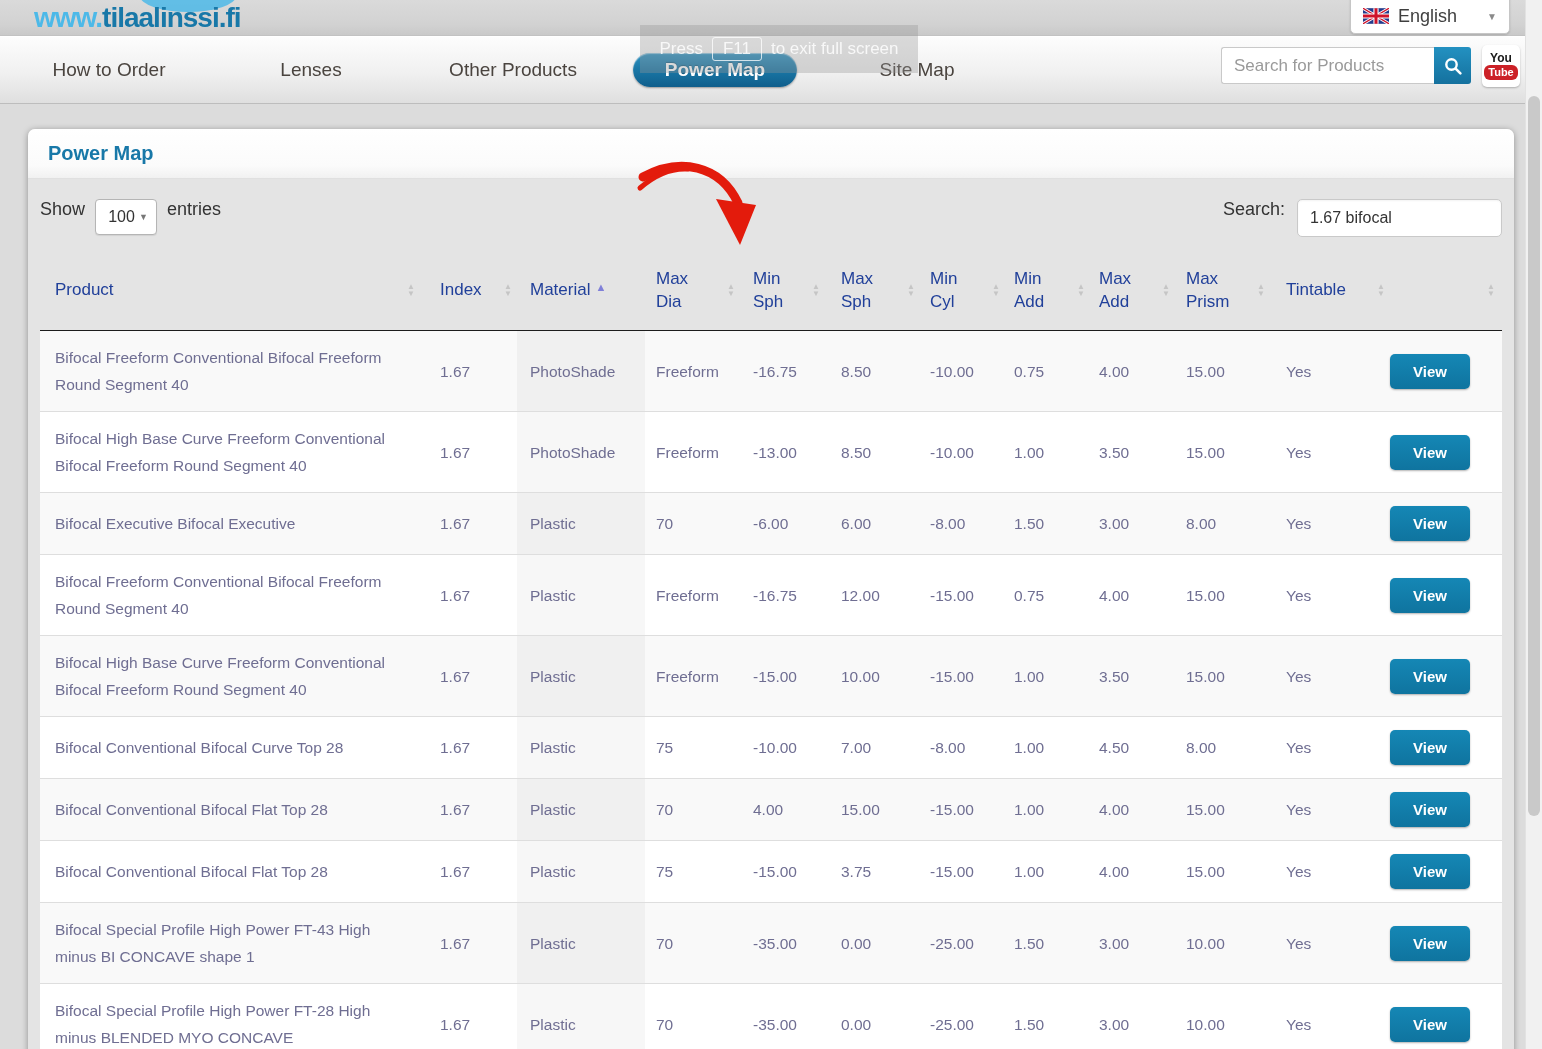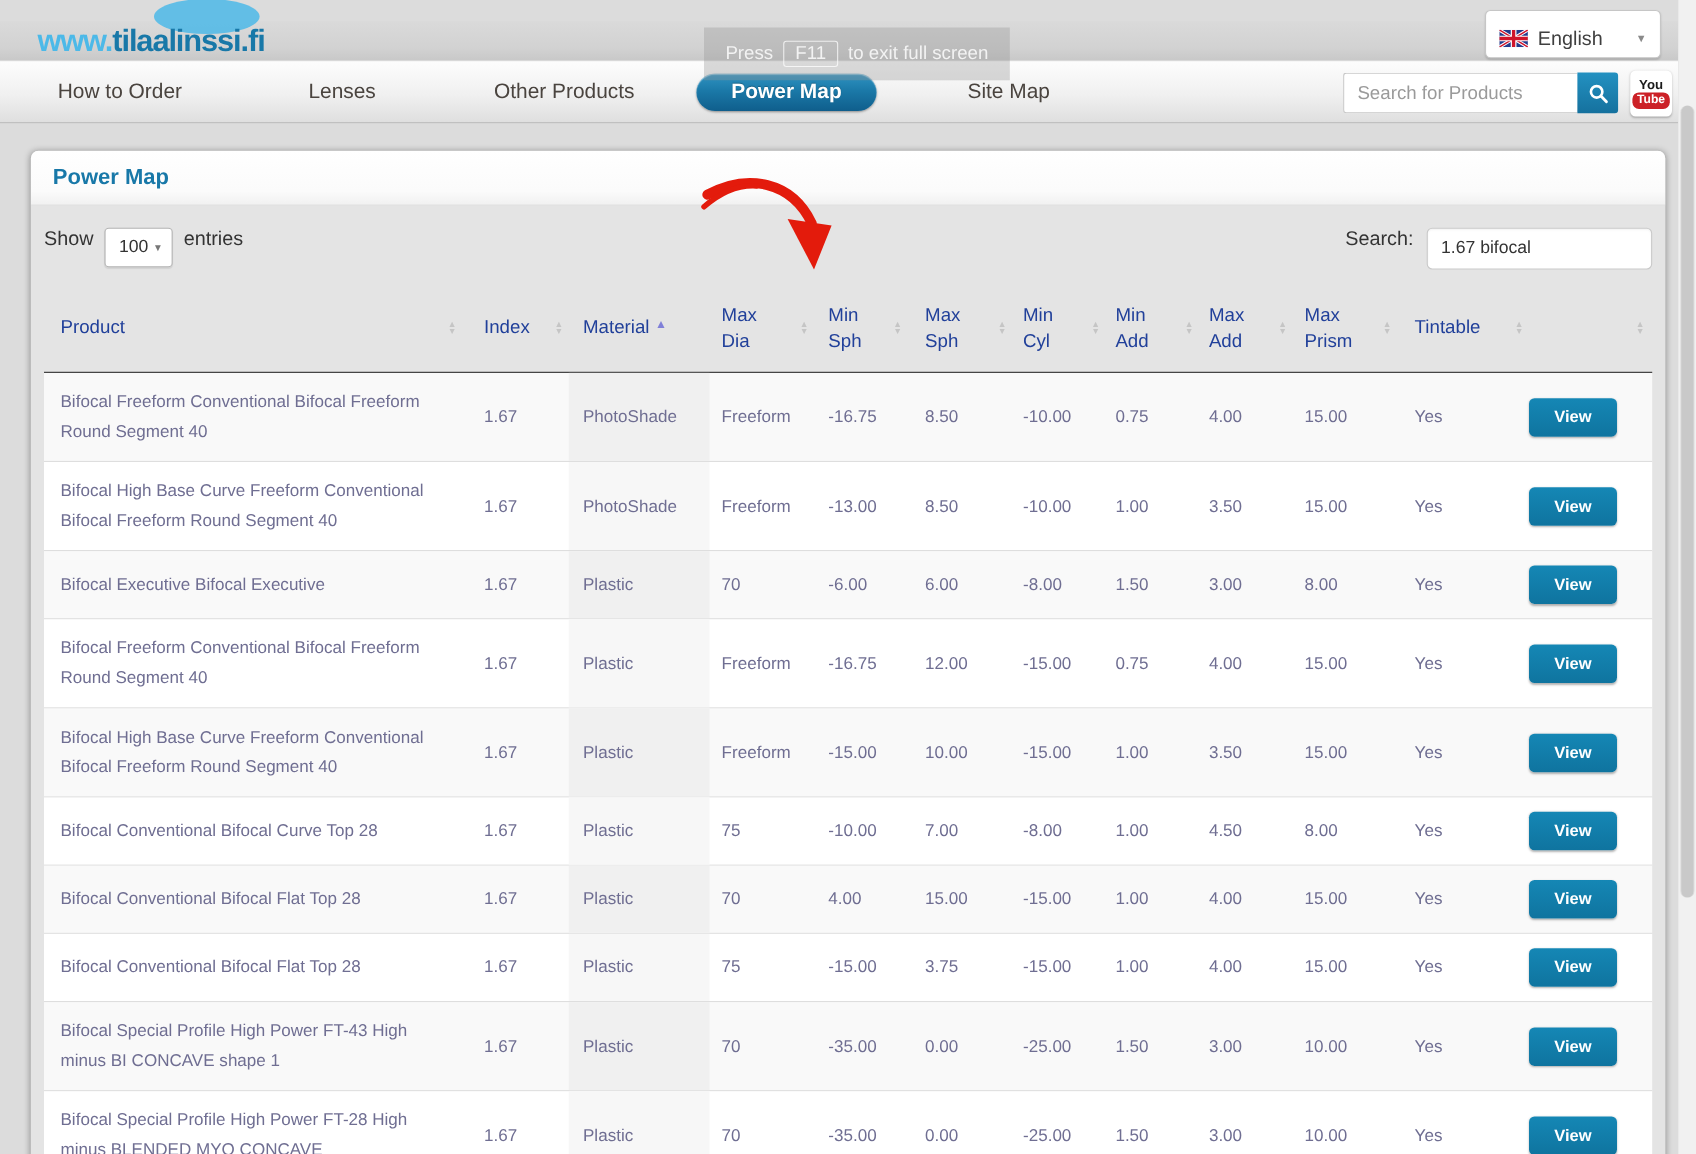--- a/index.html
+++ b/index.html
@@ -2,37 +2,37 @@
 <html style="--logo-light: #4cb9e8; --logo-dark: #1878a8; --title-blue: #1878a8; --header-navy: #21409a; --cell-text: #6f6e92; --accent-blue: #1079a8; --youtube-red: #cc2127; --arrow-red: #e31b0c;"><head>
 <meta charset="utf-8">
 <style>
   * { margin:0; padding:0; box-sizing:border-box; }
   html,body { width:1542px; height:1049px; overflow:hidden;
     font-family:"Liberation Sans", sans-serif; background:#dcdcdc; }
 
   
   .top-strip { position:relative; height:36px;
     background:linear-gradient(180deg,#dadada 0%,#d2d2d2 70%,#c9c9c9 100%);
-    border-bottom:1px solid #c2c2c2; z-index:5;margin-top:19px; }
+    border-bottom:1px solid #c2c2c2; z-index:5; }
   .blue-swoosh { position:absolute; left:140px; top:-20px; width:96px; height:32px;
     background:var(--logo-light,#4cb9e8); border-radius:50%; opacity:.85; }
   .logo { position:absolute; left:34px; top:2px; font-size:28px; font-weight:bold;
     letter-spacing:-1px; }
   .logo .www { color:var(--logo-light,#4cb9e8); }
   .logo .domain { color:var(--logo-dark,#1878a8); }
   .lang-box { position:absolute; right:32px; top:-10px; width:160px; height:44px;
     background:#fff; border:1px solid #c6c6c6; border-radius:5px;
     box-shadow:0 1px 2px rgba(0,0,0,.15);
     display:flex; align-items:center; gap:9px; padding:8px 12px 0 12px; z-index:6; }
   .lang-box svg { flex:0 0 auto; }
   .lang-label { font-size:18px; color:#3f3f3f; flex:1; }
   .lang-caret { font-size:10px; color:#8a8a8a; }
 
   
-  .nav-bar { position:relative; height:57px;
+  .nav-bar { position:relative; height:68px;
     background:linear-gradient(180deg,#fdfdfd 0%,#f0f0f0 55%,#dfdfdf 100%);
     border-top:1px solid #ffffff; border-bottom:1px solid #bdbdbd; z-index:4; }
   .nav-items { position:absolute; left:8px; top:0; height:100%; display:flex; }
   .nav-item { width:202px; height:100%; display:flex; align-items:center;
     justify-content:center; font-size:19px; color:#4a443f; cursor:pointer; }
   .nav-item .pill { background:linear-gradient(180deg,#2f93c2 0%,#1b79a8 45%,#0f5e8c 100%);
     color:#fff; font-weight:bold; border-radius:17px; padding:6px 32px;
     box-shadow:inset 0 1px 1px rgba(255,255,255,.5), 0 1px 2px rgba(0,0,0,.35);
     text-shadow:0 -1px 1px rgba(0,0,0,.25); }
   .nav-search { position:absolute; right:71px; top:10px; display:flex; height:37px; }

